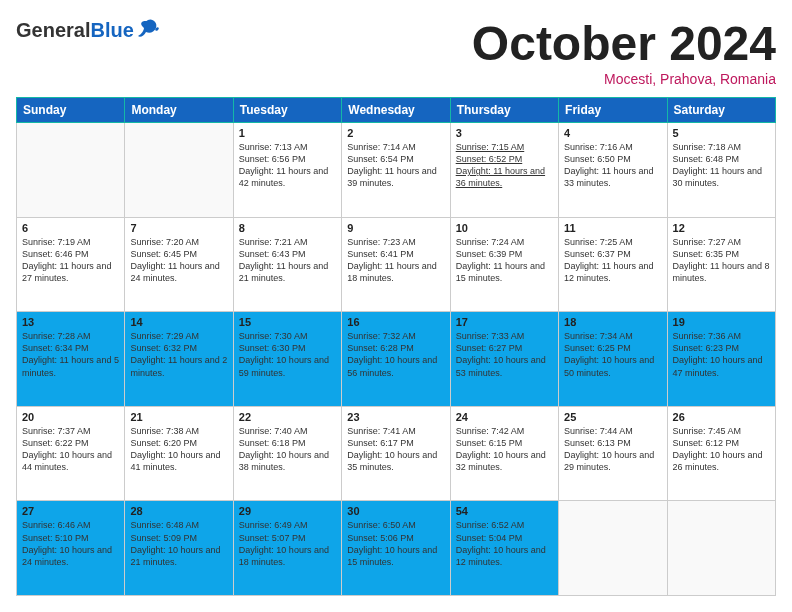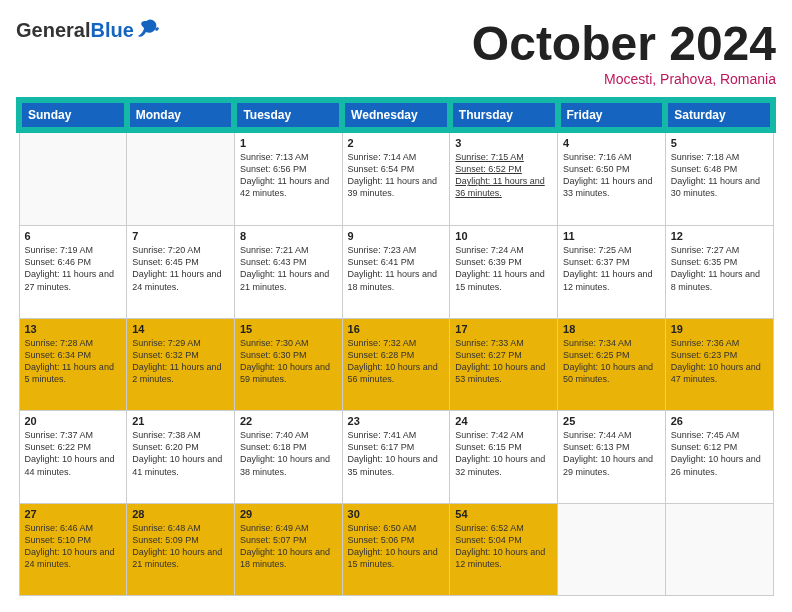--- a/index.html
+++ b/index.html
@@ -50,36 +50,36 @@
       border-collapse: collapse;
       flex: 1;
     }
     .calendar th {
       background: #1565c0;
       color: #fff;
       font-size: 12px;
       font-weight: bold;
       padding: 5px 6px;
       text-align: left;
-      border: 6px solid #14b8a6;
+      border: 1px solid #14b8a6;
     }
     .calendar td {
       border: 1px solid #ccc;
       vertical-align: top;
       padding: 4px 5px;
       font-size: 9.5px;
       color: #333;
       width: calc(100% / 7);
       background: #fff;
     }
     .calendar td.empty {
       background: #f9f9f9;
     }
     .calendar td.shaded {
-      background: #eab308;
+      background: #0ea5e9;
       margin-top: 20px;
     }
     .day-num {
       font-size: 11px;
       font-weight: bold;
       color: #222;
       display: block;
       margin-bottom: 2px;
     }
     .day-info {

